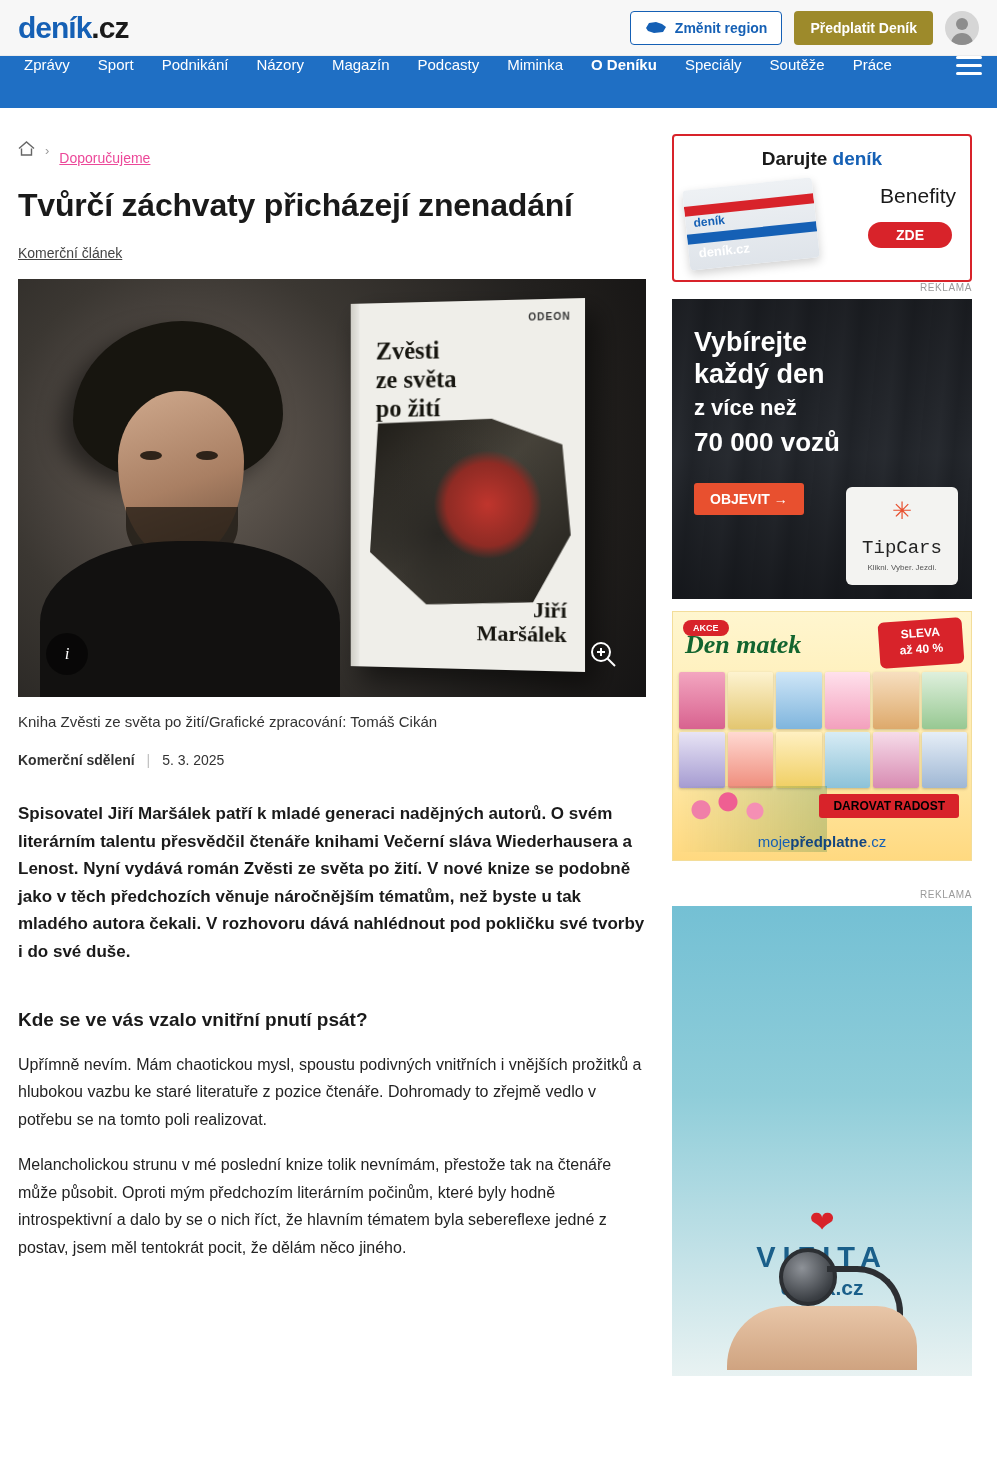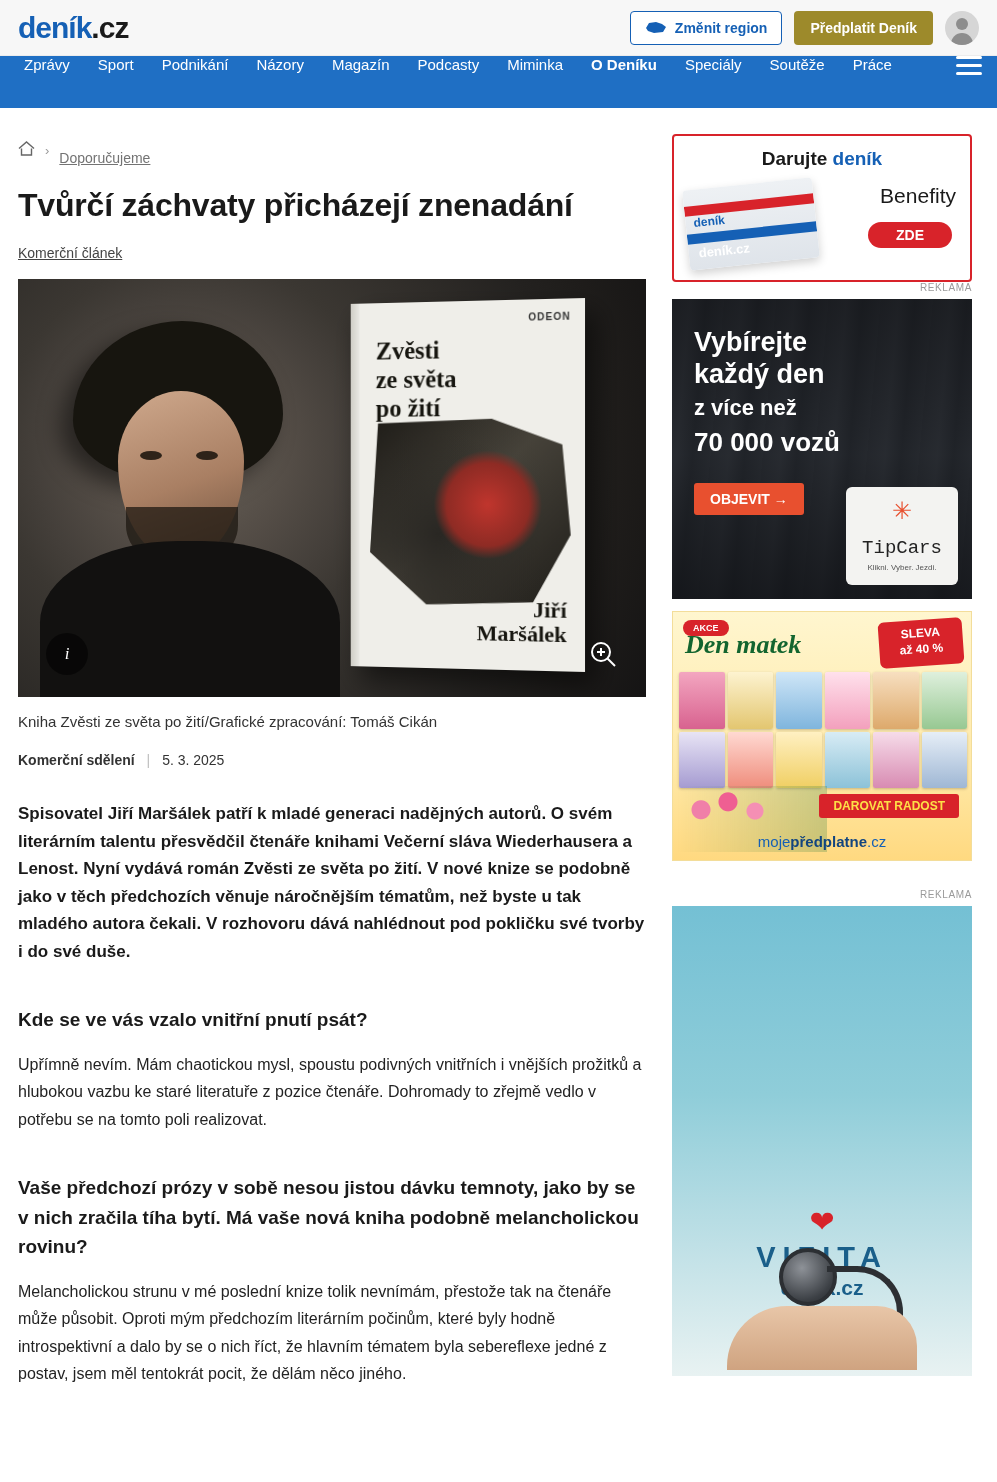--- a/index.html
+++ b/index.html
@@ -135,21 +135,21 @@
   .breadcrumb {
     display: flex;
     align-items: center;
     gap: 10px;
     padding: 26px 0 14px;
     font-size: 14px;
   }
   .breadcrumb .home-icon { color: #666; }
   .breadcrumb .sep { color: #9a9a9a; font-size: 13px; }
   .breadcrumb a {
-    color: #737373;
+    color: #ec4899;
     text-decoration: underline;
     margin-top: 16px;
   }
 
   h1.title {
     font-size: 32px;
     line-height: 1.22;
     margin: 6px 0 20px;
     font-weight: bold;
     letter-spacing: -0.2px;
@@ -438,21 +438,21 @@
   .mags {
     position: absolute; left: 6px; top: 60px;
     width: 288px; height: 116px;
     display: grid;
     grid-template-columns: repeat(6, 1fr);
     gap: 3px;
   }
   .mag { border-radius: 2px; box-shadow: 0 1px 3px rgba(0,0,0,.22); }
   .darovat {
     position: absolute; right: 12px; top: 182px;
-    background: #d8232a; color: #fde047;
+    background: #d8232a; color: #000000;
     font-size: 12px; font-weight: bold;
     padding: 5px 14px; border-radius: 3px;
     border: none; cursor: pointer;
   }
   .mp-logo {
     position: absolute; left: 0; right: 0; bottom: 10px;
     text-align: center;
     font-size: 15px; color: #1560b5;
   }
   .mp-logo b { color: #12457f; }
@@ -605,21 +605,20 @@
       <span class="label">Komerční sdělení</span>
       <span class="bar">|</span>
       <span>5. 3. 2025</span>
     </div>
 
     <p class="perex">Spisovatel Jiří Maršálek patří k mladé generaci nadějných autorů. O svém literárním talentu přesvědčil čtenáře knihami Večerní sláva Wiederhausera a Lenost. Nyní vydává román Zvěsti ze světa po žití. V nové knize se podobně jako v těch předchozích věnuje náročnějším tématům, než byste u tak mladého autora čekali. V rozhovoru dává nahlédnout pod pokličku své tvorby i do své duše.</p>
 
     <h2 class="q">Kde se ve vás vzalo vnitřní pnutí psát?</h2>
     <p class="body">Upřímně nevím. Mám chaotickou mysl, spoustu podivných vnitřních i vnějších prožitků a hlubokou vazbu ke staré literatuře z pozice čtenáře. Dohromady to zřejmě vedlo v potřebu se na tomto poli realizovat.</p>
 
-    <h2 class="q">Vaše předchozí prózy v sobě nesou jistou dávku temnoty, jako by se v nich zračila tíha bytí. Má vaše nová kniha podobně melancholickou rovinu?</h2>
     <p class="body">Melancholickou strunu v mé poslední knize tolik nevnímám, přestože tak na čtenáře může působit. Oproti mým předchozím literárním počinům, které byly hodně introspektivní a dalo by se o nich říct, že hlavním tématem byla sebereflexe jedné z postav, jsem měl tentokrát pocit, že dělám něco jiného.</p>
   </div>
 
   <div class="side">
 
     <div class="promo-box">
       <div class="promo-head">
         <span>Darujte</span>
         <span class="blue">deník</span>
       </div>

